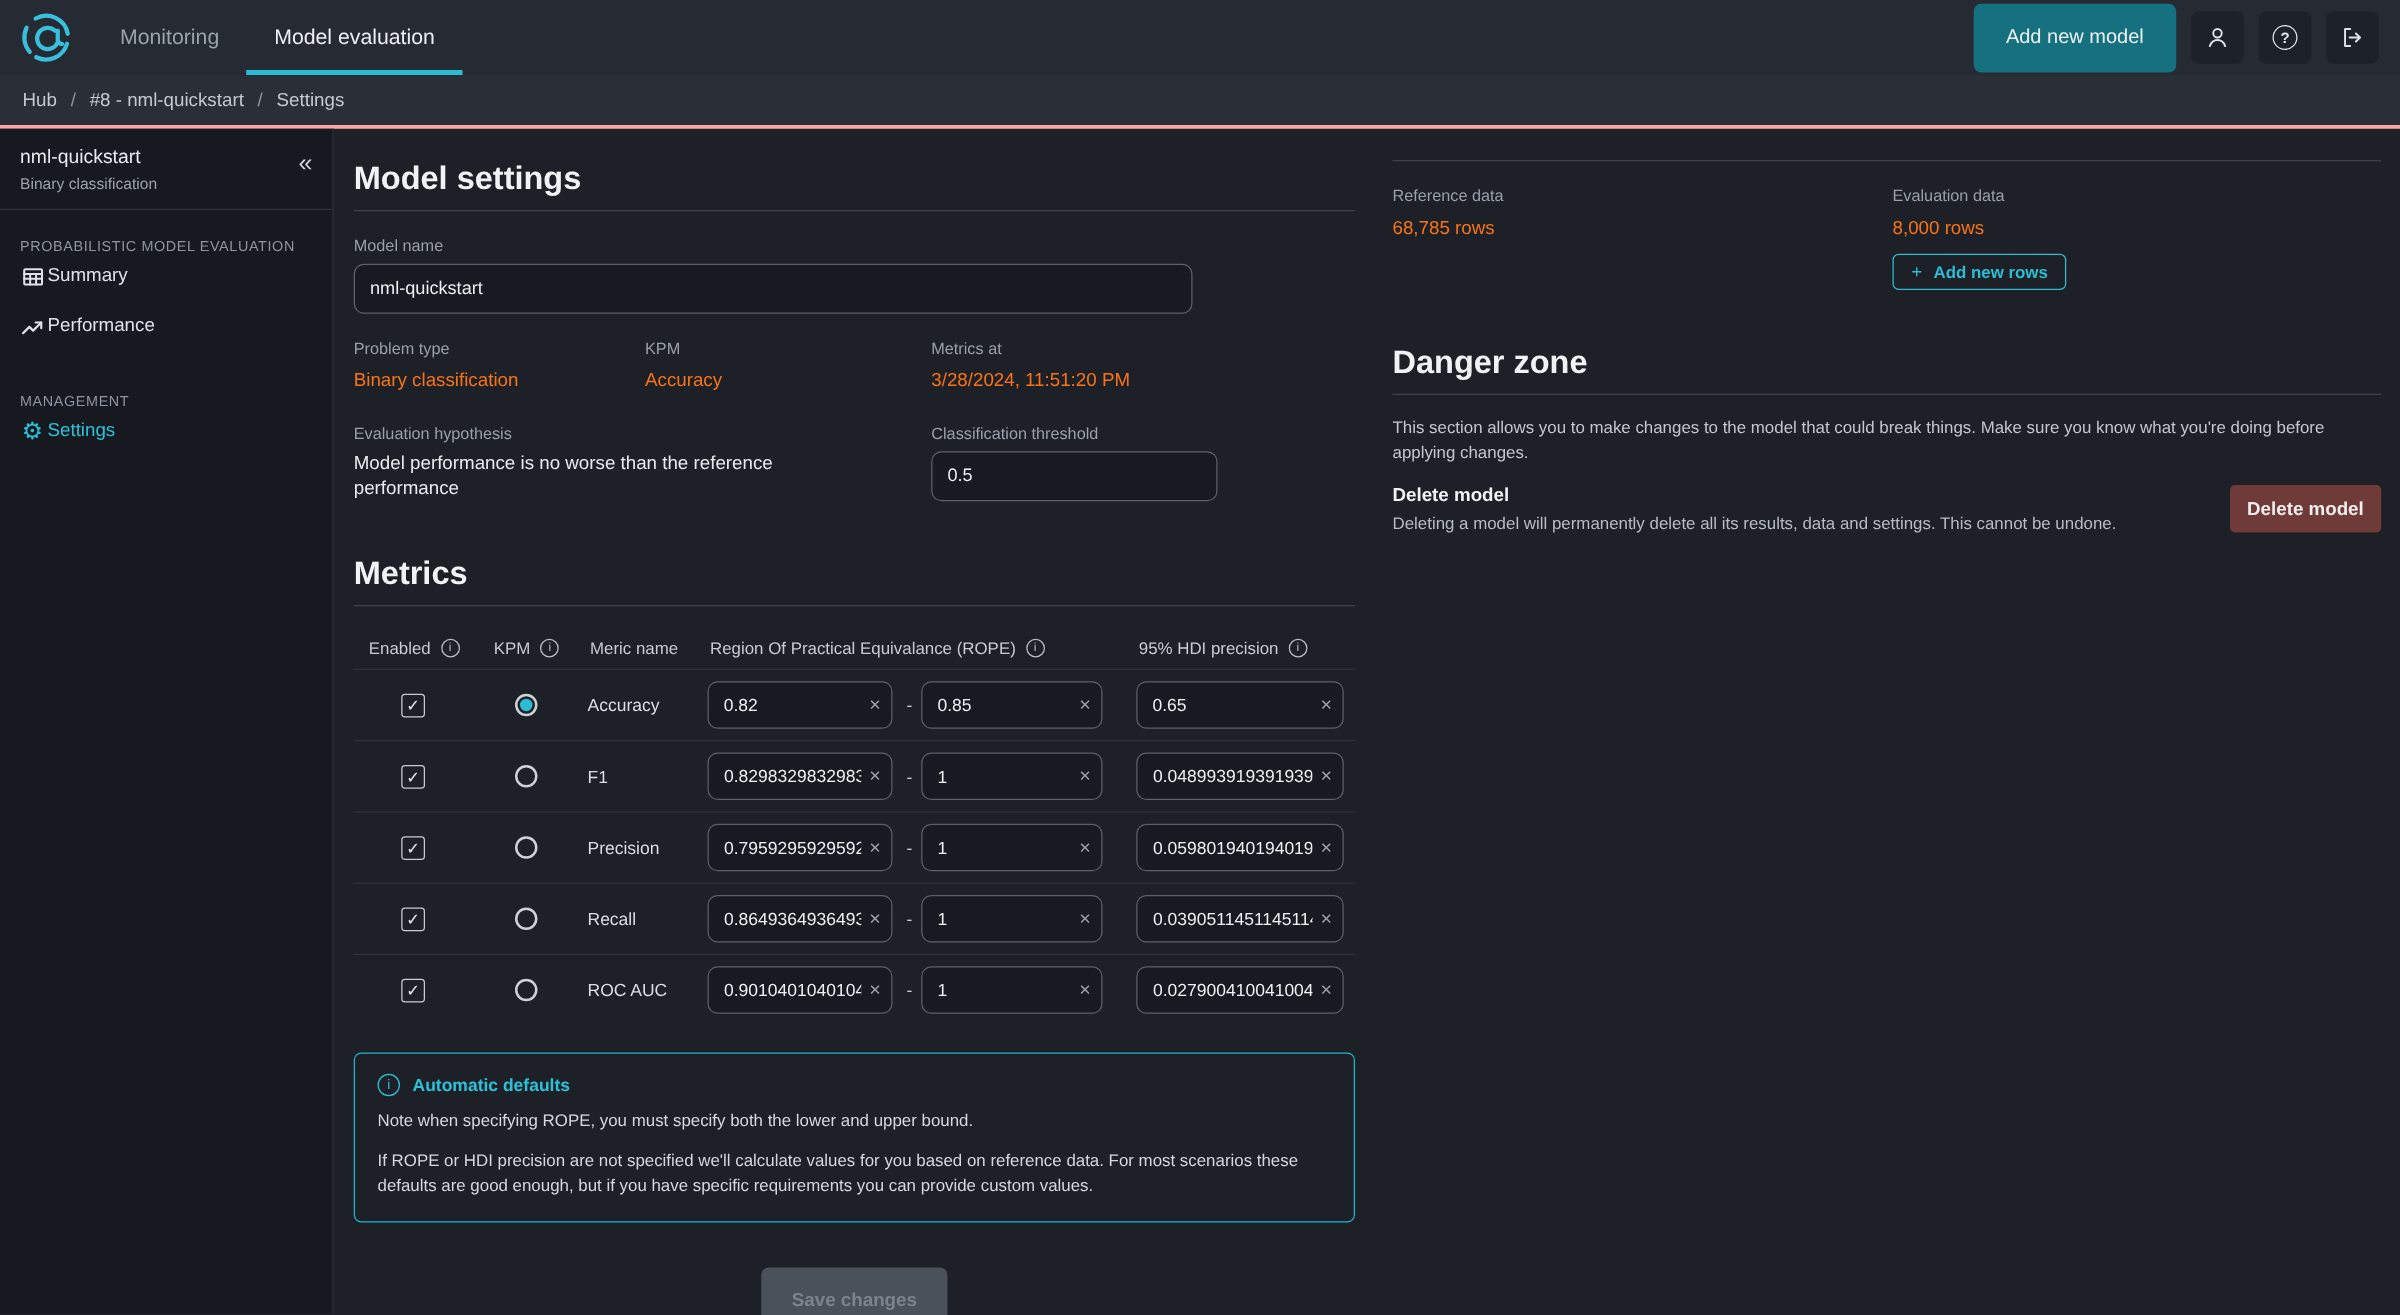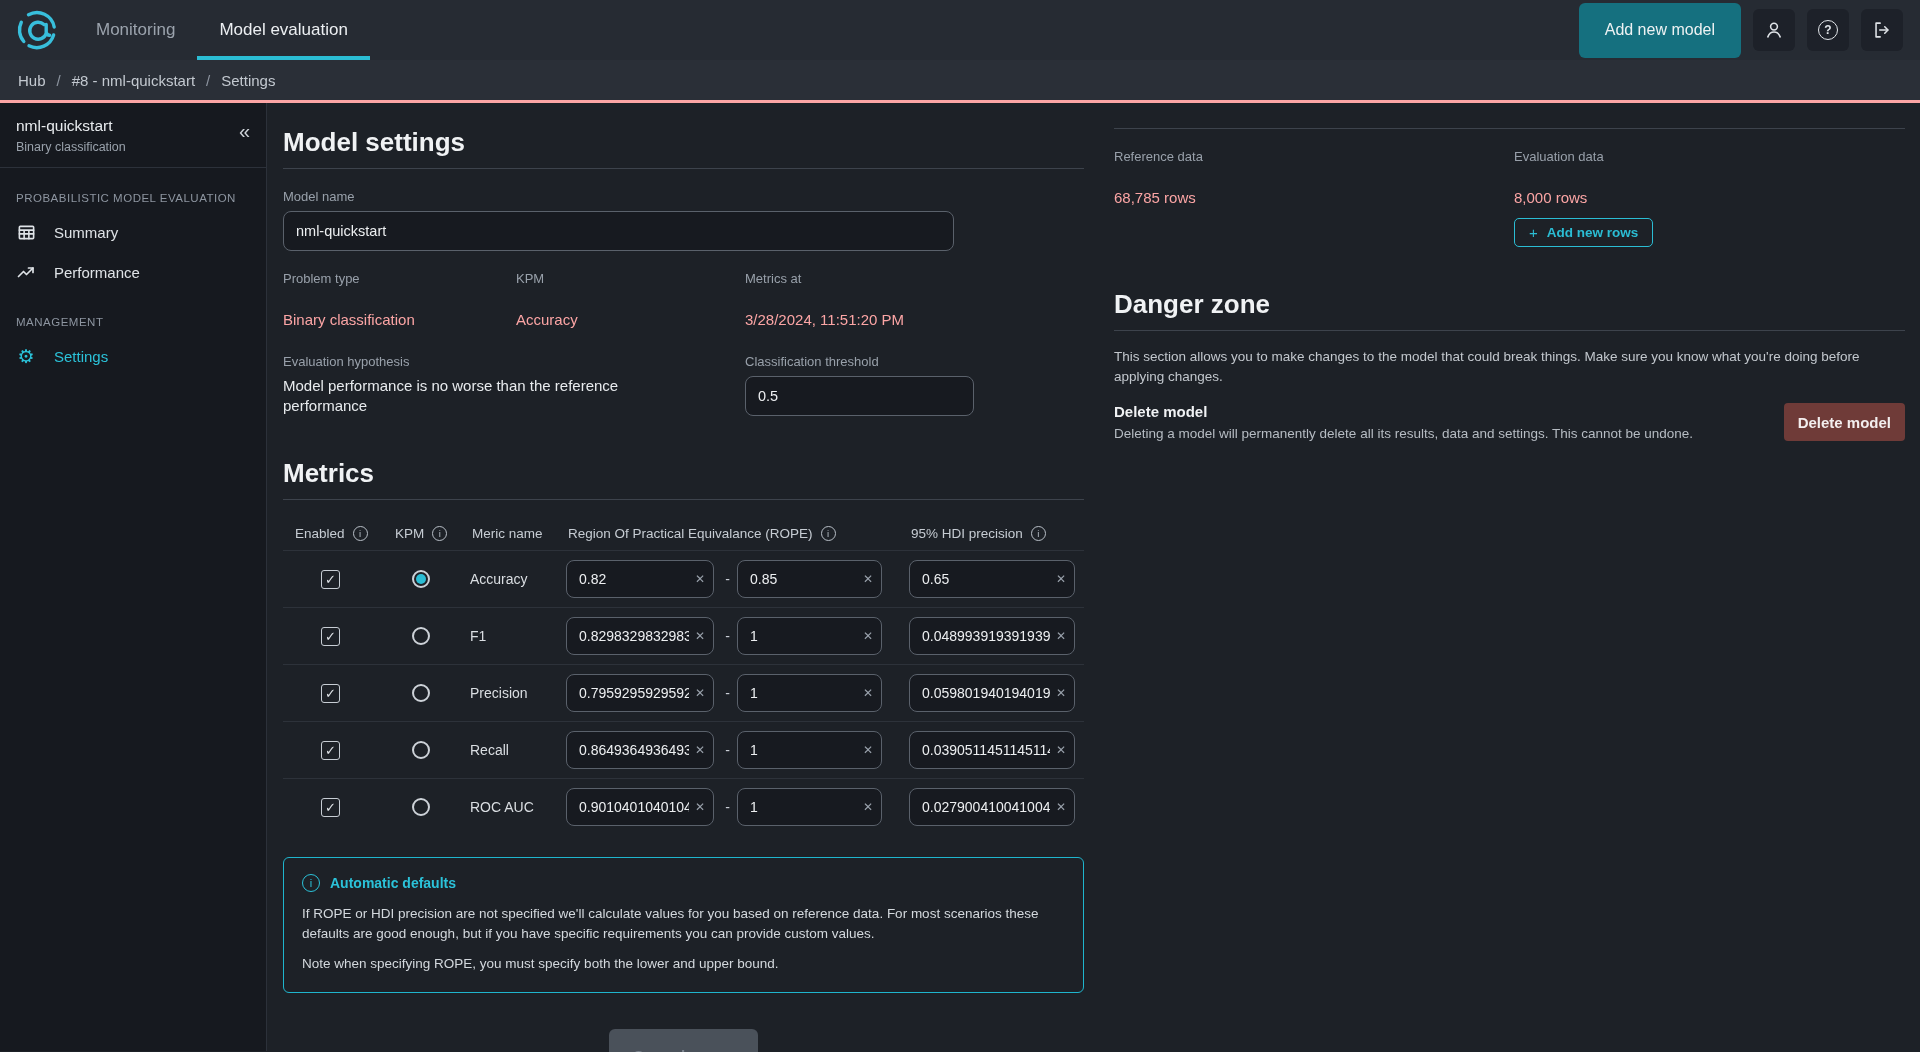--- a/index.html
+++ b/index.html
@@ -32,33 +32,33 @@
   .sidebar { width:267px; background:#16191f; border-right:1px solid #2c313a; flex-shrink:0; }
   .main { flex:1; padding:16px 15px 0 16px; display:grid; grid-template-columns:801px 1fr;
     column-gap:30px; align-content:start; }
 
   
   .sb-head { padding:14px 16px 13px; border-bottom:1px solid #2c313a; display:flex; justify-content:space-between; }
   .sb-model { font-size:15.5px; color:#e8ebee; }
   .sb-type { font-size:12.5px; color:#9aa2ac; margin-top:5px; }
   .sb-collapse { font-size:20px; color:#cfd4da; cursor:pointer; line-height:1; margin-top:4px; }
   .sb-section { font-size:11.5px; letter-spacing:.5px; color:#8d95a0; margin:24px 16px 4px; }
-  .sb-item { height:40px; display:flex; align-items:center; gap:18px; padding:0 16px;
+  .sb-item { height:40px; display:flex; gap:2px; padding:0 16px;
     font-size:15px; color:#dfe3e7; cursor:pointer; }
   .sb-item .sb-ico { width:20px; display:flex; justify-content:center; }
   .sb-item.active { color:#2bc2d9; }
   .sb-gear { font-size:19px; line-height:1; }
 
   
   h1.sec { font-size:26px; font-weight:700; color:#f0f2f4; line-height:34px; }
   hr.sec { border:none; border-top:1px solid #3d434c; margin-top:9px; }
   .danger-title { color:#d94f4f; }
 
   .field-label { font-size:13px; color:#98a0aa; }
-  .field-value { font-size:15px; color:#fca5a5; margin-top:25px; }
+  .field-value { font-size:15px; color:#f97316; margin-top:10px; }
 
   
   .input-wrap { position:relative; display:inline-flex; align-items:center; }
   .input-wrap input { background:#171a20; border:1px solid #5a616b; border-radius:8px;
     color:#edeff1; font-size:14px; font-family:inherit; padding:0 24px 0 12px; height:38px; width:100%; outline:none; }
   .clear-x { position:absolute; right:9px; color:#9aa2ac; font-size:12px; cursor:pointer; }
   .big input { height:40px; font-size:14.5px; }
 
   .mname-label { margin-top:20px; }
   .mname-wrap { width:671px; margin-top:7px; }
@@ -412,22 +412,22 @@
               <span class="clear-x">✕</span>
             </div></div>
       </div>
 
       
       <div class="info-box">
         <div class="info-head">
           <span class="info-i">i</span>
           <span class="info-title">Automatic defaults</span>
         </div>
+        <div class="info-p info-p2">Note when specifying ROPE, you must specify both the lower and upper bound.</div>
         <div class="info-p">If ROPE or HDI precision are not specified we'll calculate values for you based on reference data. For most scenarios these defaults are good enough, but if you have specific requirements you can provide custom values.</div>
-        <div class="info-p info-p2">Note when specifying ROPE, you must specify both the lower and upper bound.</div>
       </div>
 
       <div class="save-wrap">
         <button class="btn-save" disabled="">Save changes</button>
       </div>
     </div>
 
     <div>
       <hr class="sec">
 

